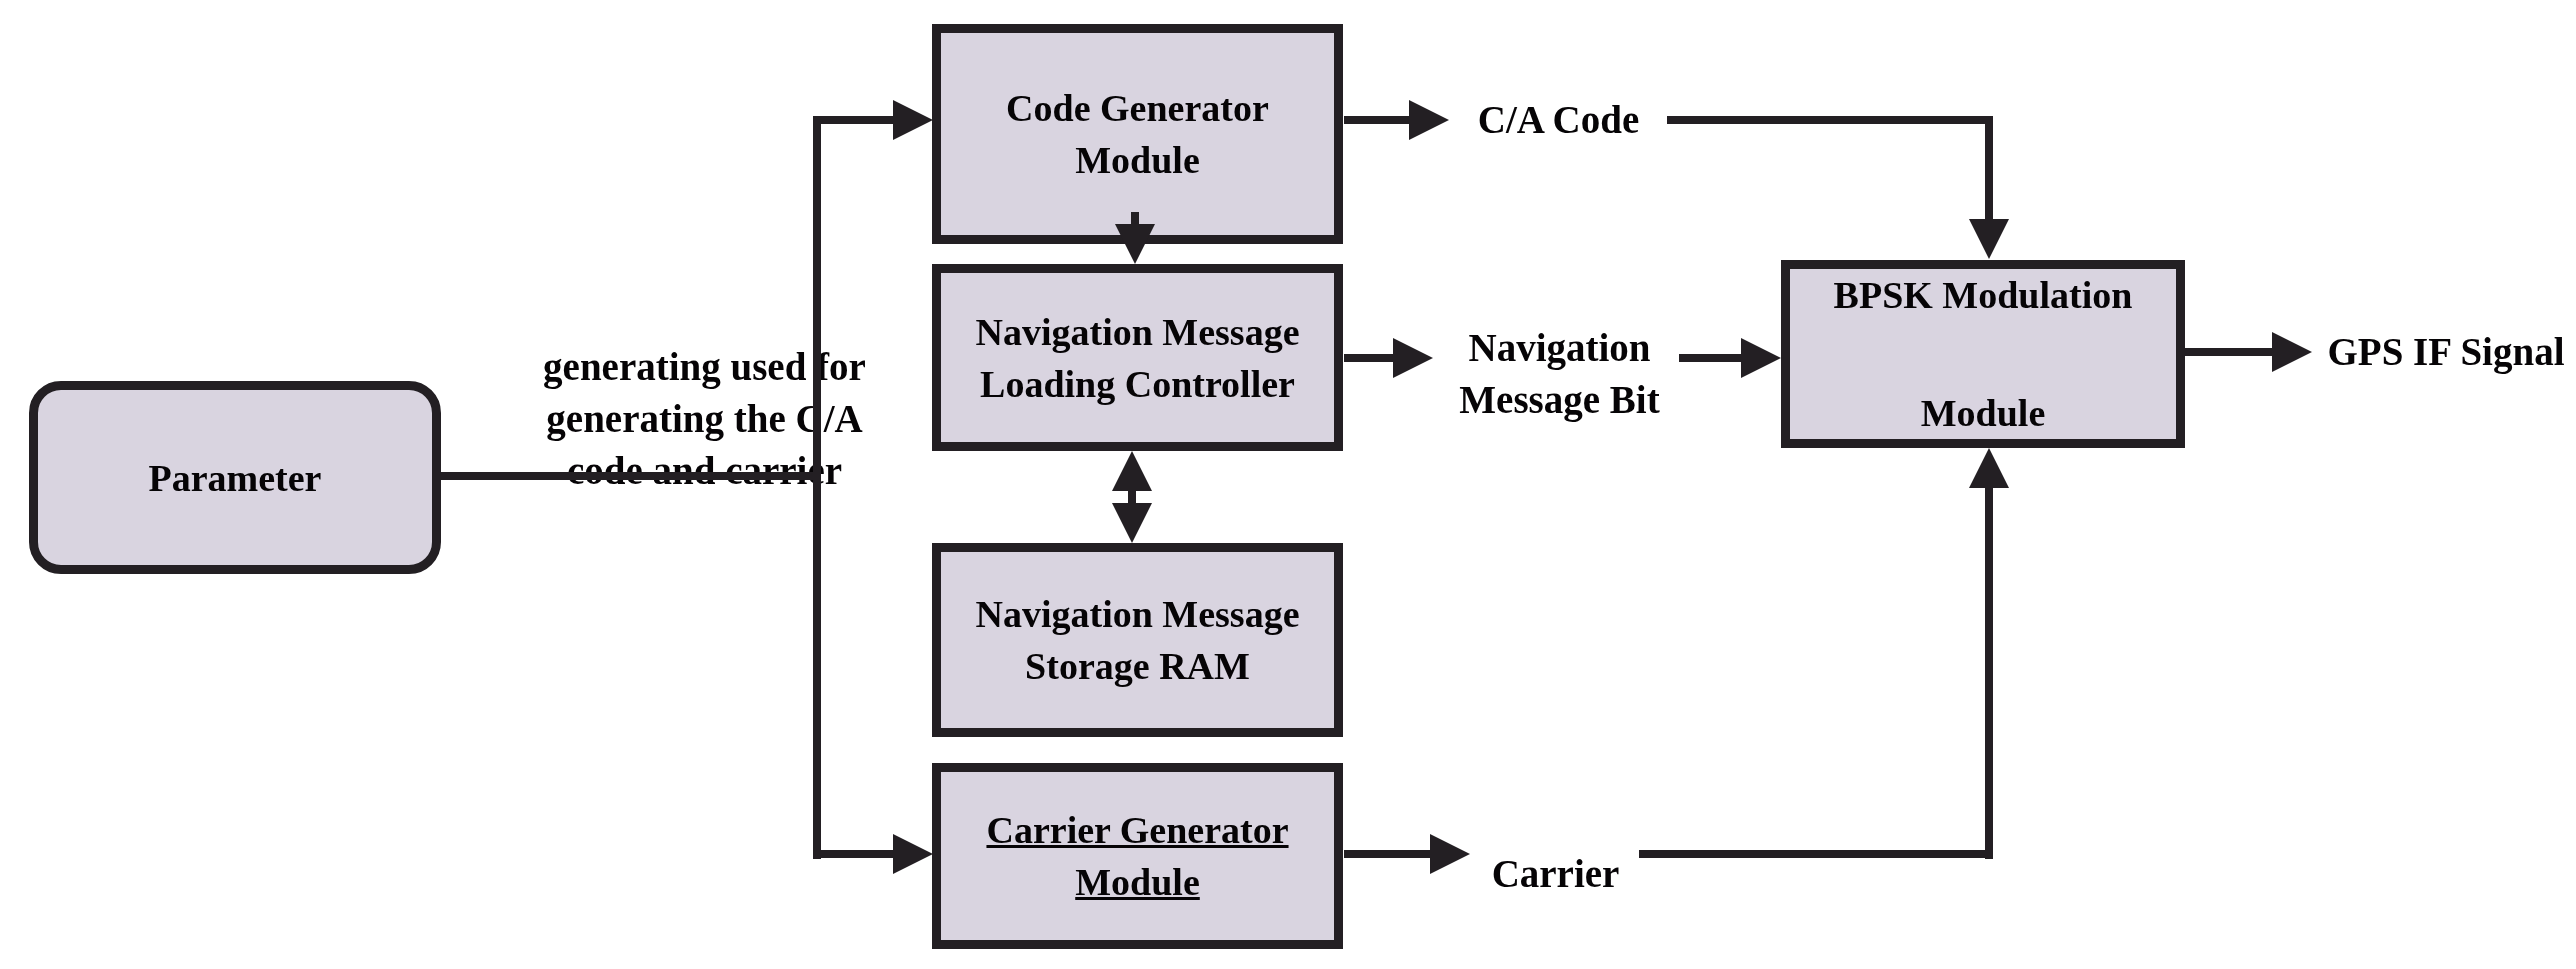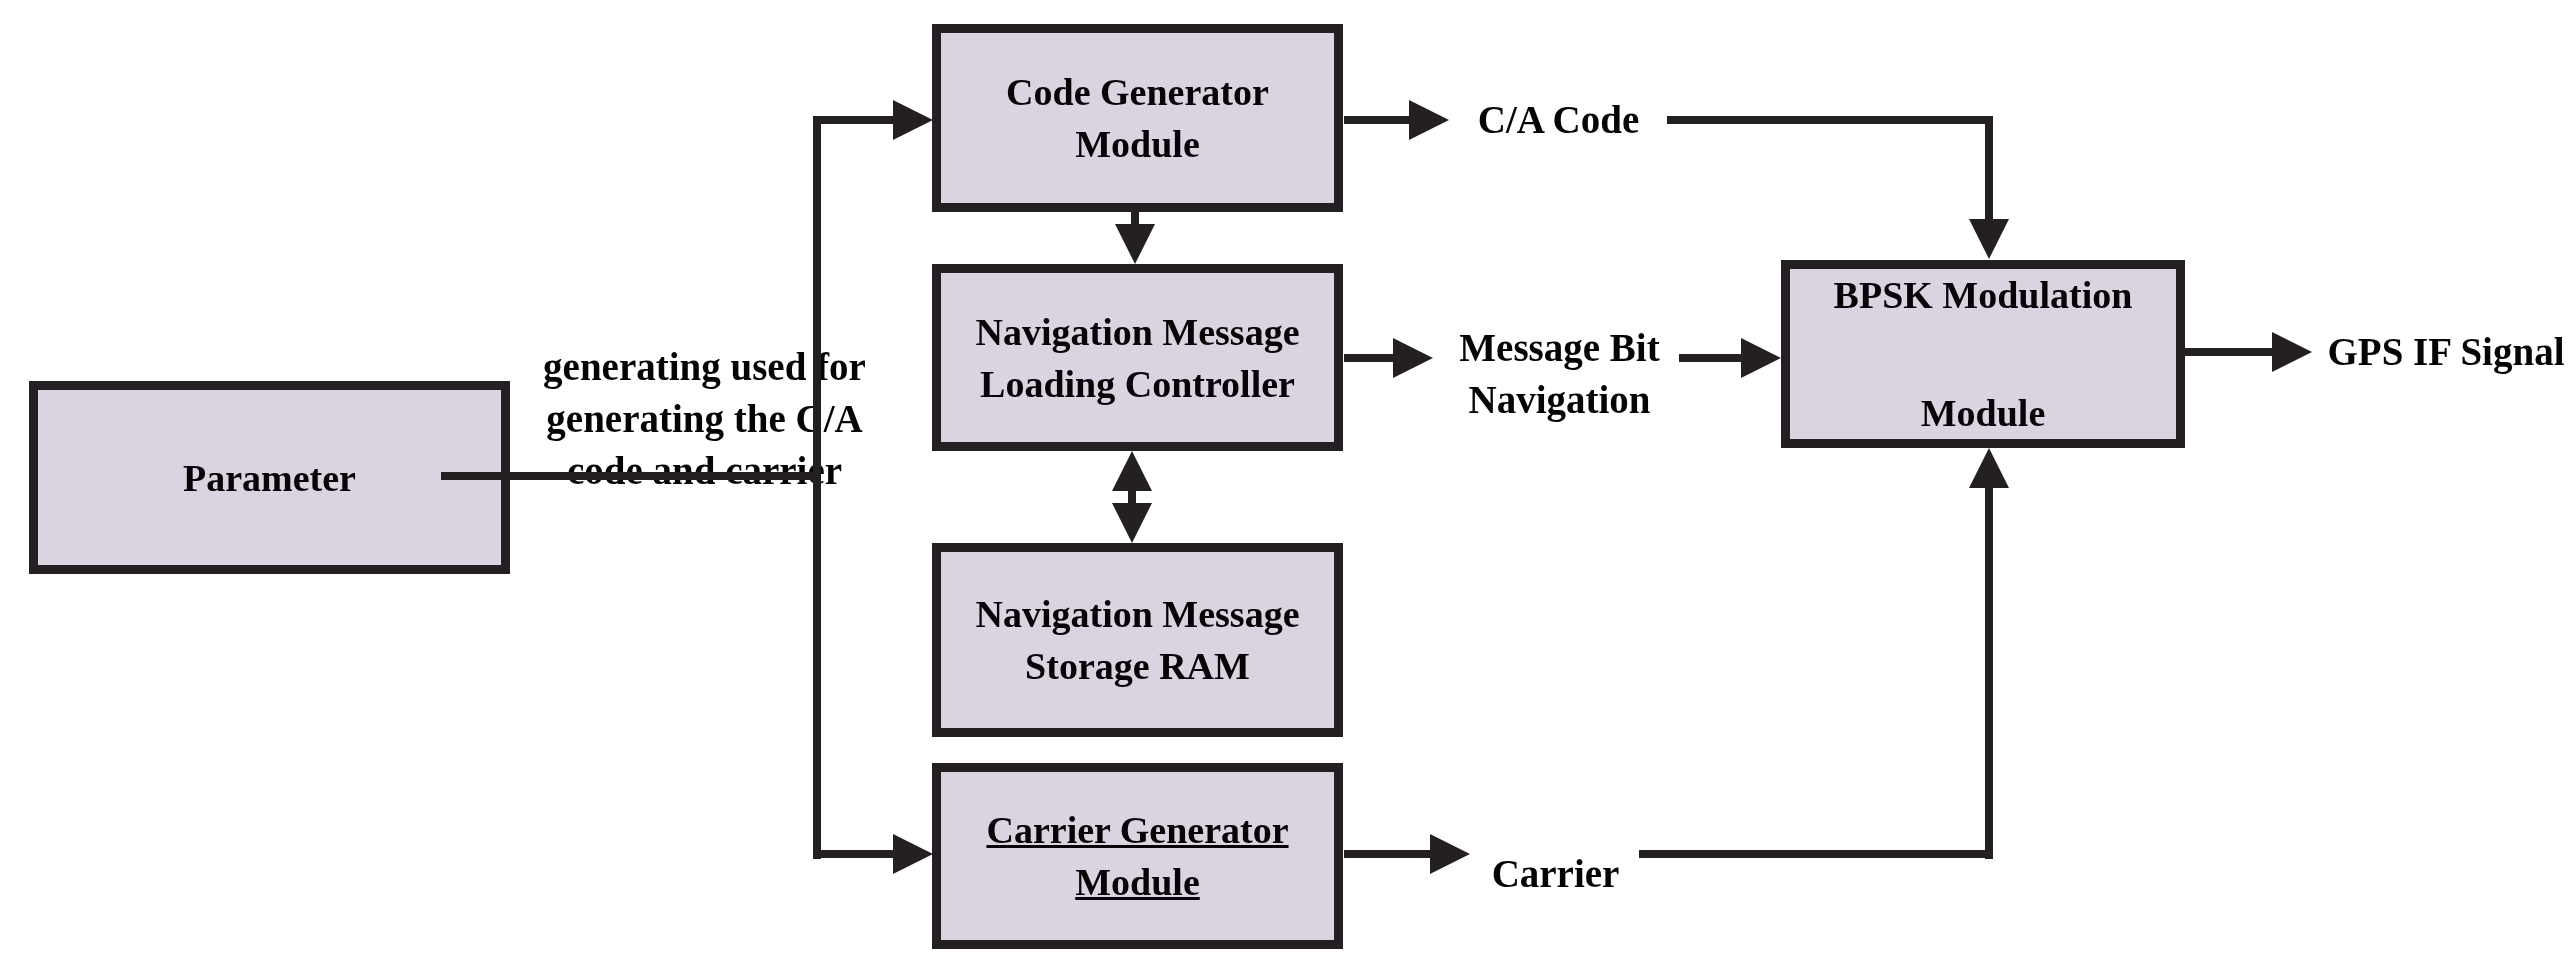--- a/index.html
+++ b/index.html
@@ -45,25 +45,25 @@
   .ah { position: absolute; width: 0; height: 0; }
   .ah.r { border-top: 20px solid transparent; border-bottom: 20px solid transparent; border-left: 40px solid var(--line); }
   .ah.d { border-left: 20px solid transparent; border-right: 20px solid transparent; border-top: 40px solid var(--line); }
   .ah.u { border-left: 20px solid transparent; border-right: 20px solid transparent; border-bottom: 40px solid var(--line); }
 </style>
 </head>
 <body>
 
 <div class="canvas">
 
-  <div class="box" style="left:29px; top:381px; width:481px; height:193px;">
+  <div class="box" style="left:29px; top:381px; width:412px; height:193px;border-radius:32px;">
     <div>Parameter</div>
   </div>
 
-  <div class="box" style="left:932px; top:24px; width:411px; height:188px;">
+  <div class="box" style="left:932px; top:24px; width:411px; height:220px;">
     <div>Code Generator</div>
     <div>Module</div>
   </div>
 
   <div class="box" style="left:932px; top:264px; width:411px; height:187px;">
     <div>Navigation Message</div>
     <div>Loading Controller</div>
   </div>
 
   <div class="box" style="left:932px; top:543px; width:411px; height:194px;">
@@ -104,22 +104,22 @@
   <div class="seg" style="left:1344px; top:116px; width:65px; height:8.4px;"></div>
   <div class="ah r" style="left:1409px; top:100px;"></div>
   <div class="lbl" style="left:1458px; top:94px; width:201px;">C/A Code</div>
   <div class="seg" style="left:1667px; top:116px; width:326px; height:8.4px;"></div>
   <div class="seg" style="left:1985px; top:116px; width:8.4px; height:106px;"></div>
   <div class="ah d" style="left:1969px; top:219px;"></div>
 
   <div class="seg" style="left:1344px; top:354px; width:49px; height:8.4px;"></div>
   <div class="ah r" style="left:1393px; top:338px;"></div>
   <div class="lbl" style="left:1438px; top:322px; width:243px;">
+    <div>Navigation</div>
     <div>Message Bit</div>
-    <div>Navigation</div>
   </div>
   <div class="seg" style="left:1679px; top:354px; width:62px; height:8.4px;"></div>
   <div class="ah r" style="left:1741px; top:338px;"></div>
 
   <div class="seg" style="left:1344px; top:850px; width:86px; height:8.4px;"></div>
   <div class="ah r" style="left:1430px; top:834px;"></div>
   <div class="lbl" style="left:1455px; top:848px; width:201px;">Carrier</div>
   <div class="seg" style="left:1639px; top:850px; width:354px; height:8.4px;"></div>
   <div class="seg" style="left:1985px; top:485px; width:8.4px; height:374px;"></div>
   <div class="ah u" style="left:1969px; top:448px;"></div>

